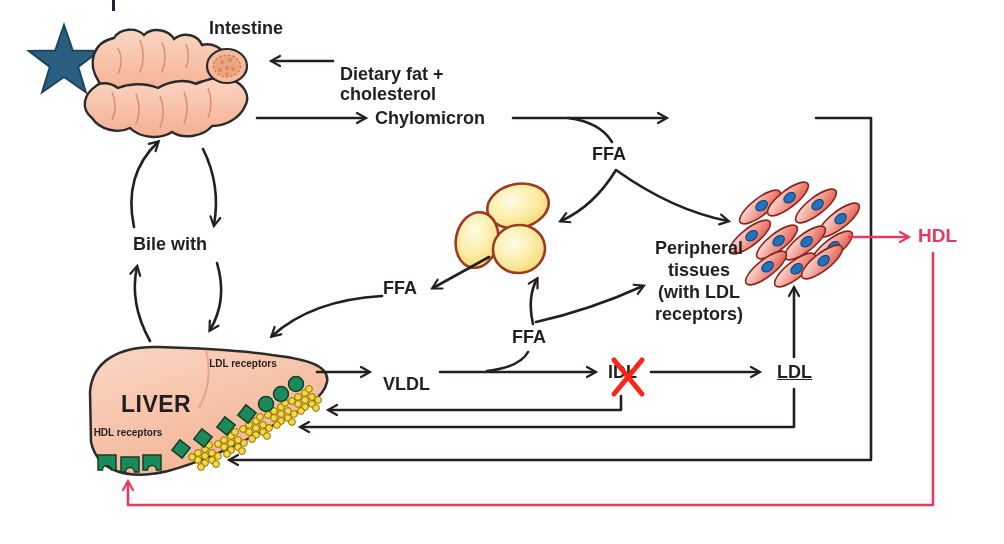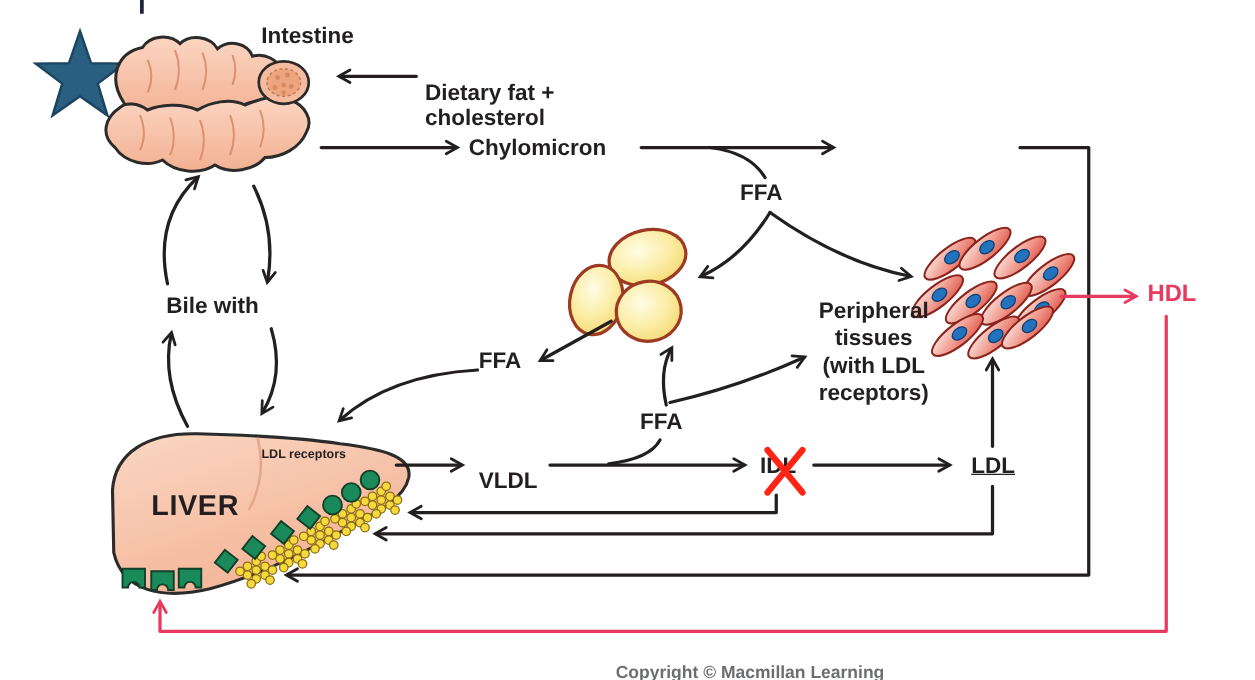--- a/index.html
+++ b/index.html
@@ -228,27 +228,27 @@
   <div class="lbl wrap left" style="left:340px;top:38px;width:125px;text-align:left;margin-top:26px;">Dietary fat + cholesterol</div>
   <div class="lbl" style="left:375px;top:108px;">Chylomicron</div>
   <div class="lbl" style="left:592px;top:144px;">FFA</div>
   <div class="lbl wrap" style="left:646px;top:237px;width:106px;line-height:22px;">Peripheral tissues (with LDL receptors)</div>
   <div class="lbl red" style="left:918px;top:226px;">HDL</div>
   <div class="lbl" style="left:133px;top:234px;">Bile with</div>
   <div class="lbl" style="left:383px;top:278px;">FFA</div>
   <div class="lbl" style="left:512px;top:327px;">FFA</div>
   <div class="lbl liver-t" style="left:121px;top:358px;margin-top:36px;">LIVER</div>
   <div class="lbl wrap recep" style="left:203px;top:356px;width:80px;">LDL receptors</div>
+  <div class="lbl wrap recep" style="left:88px;top:425px;width:80px;">HDL receptors</div>
   <div class="lbl" style="left:383px;top:374px;">VLDL</div>
   <div class="lbl" style="left:608px;top:362px;">IDL</div>
   <div class="lbl" style="left:777px;top:362px;text-decoration:underline;">LDL</div>
 
   <svg width="40" height="48" style="left: 608px; top: 352px; position: absolute;">
     <g stroke="#ff2414" stroke-width="5" stroke-linecap="round">
       <line x1="6" y1="8" x2="34" y2="42"></line>
       <line x1="34" y1="8" x2="6" y2="42"></line>
     </g>
   </svg>
 
   <div class="stray" style="left:112px;top:0;width:3px;height:11px;"></div>
 
-  <div class="copy" style="left:465px;top:529px;width:270px;">Copyright © Macmillan Learning</div>
 </div>
 
 </body></html>

